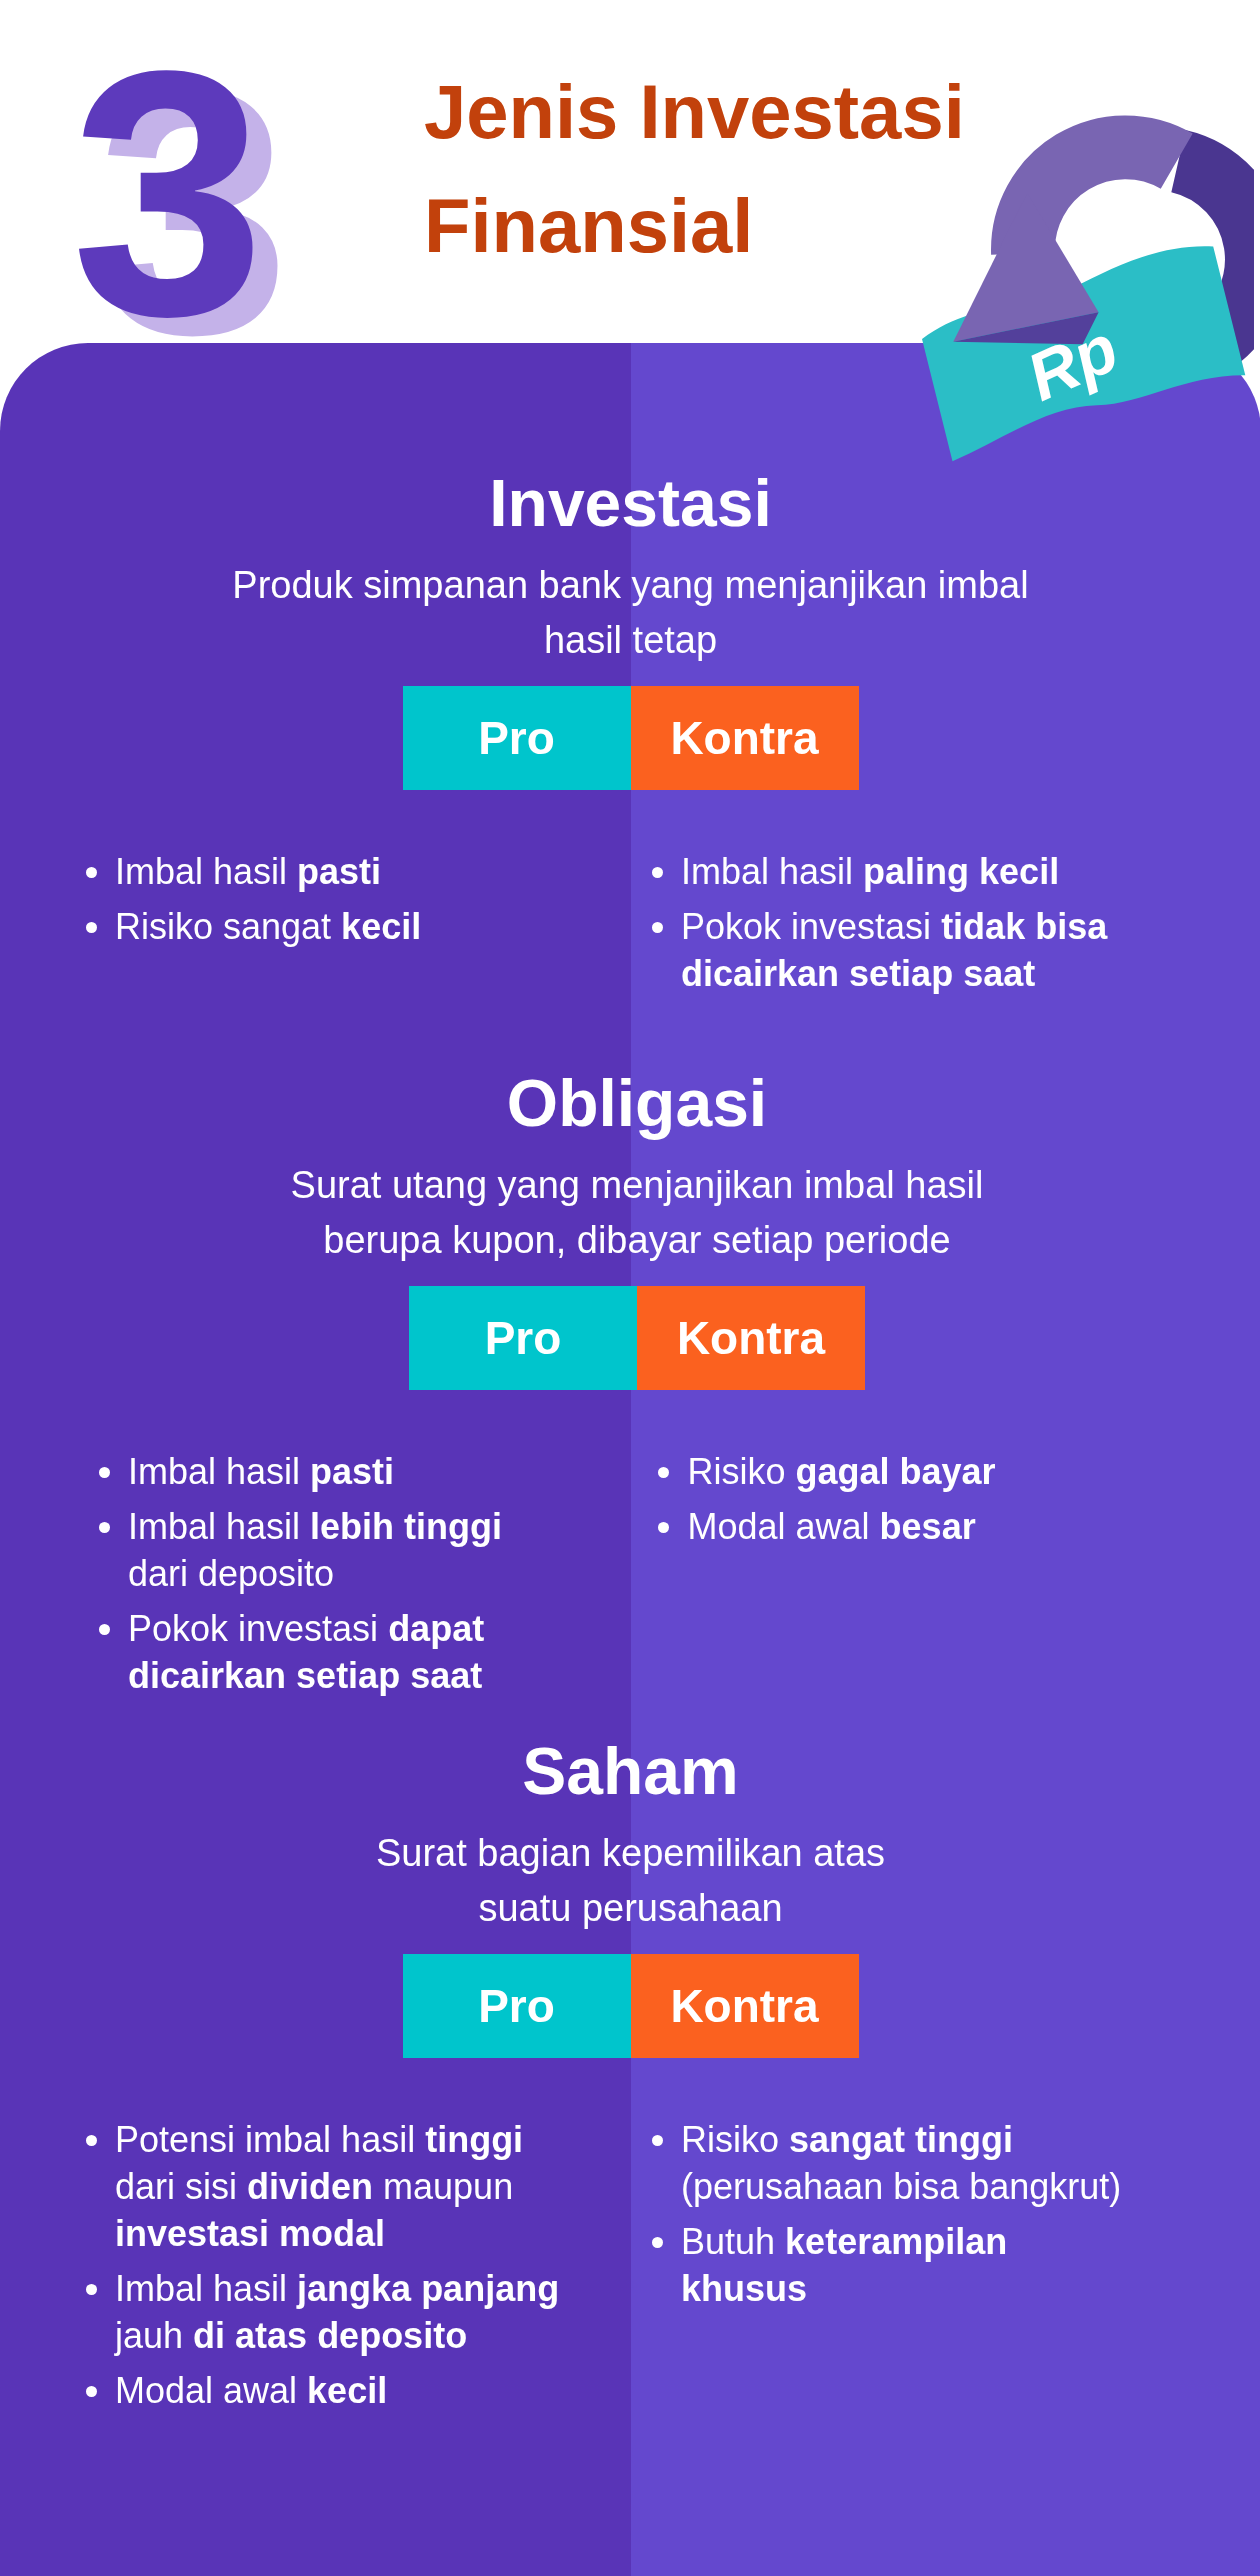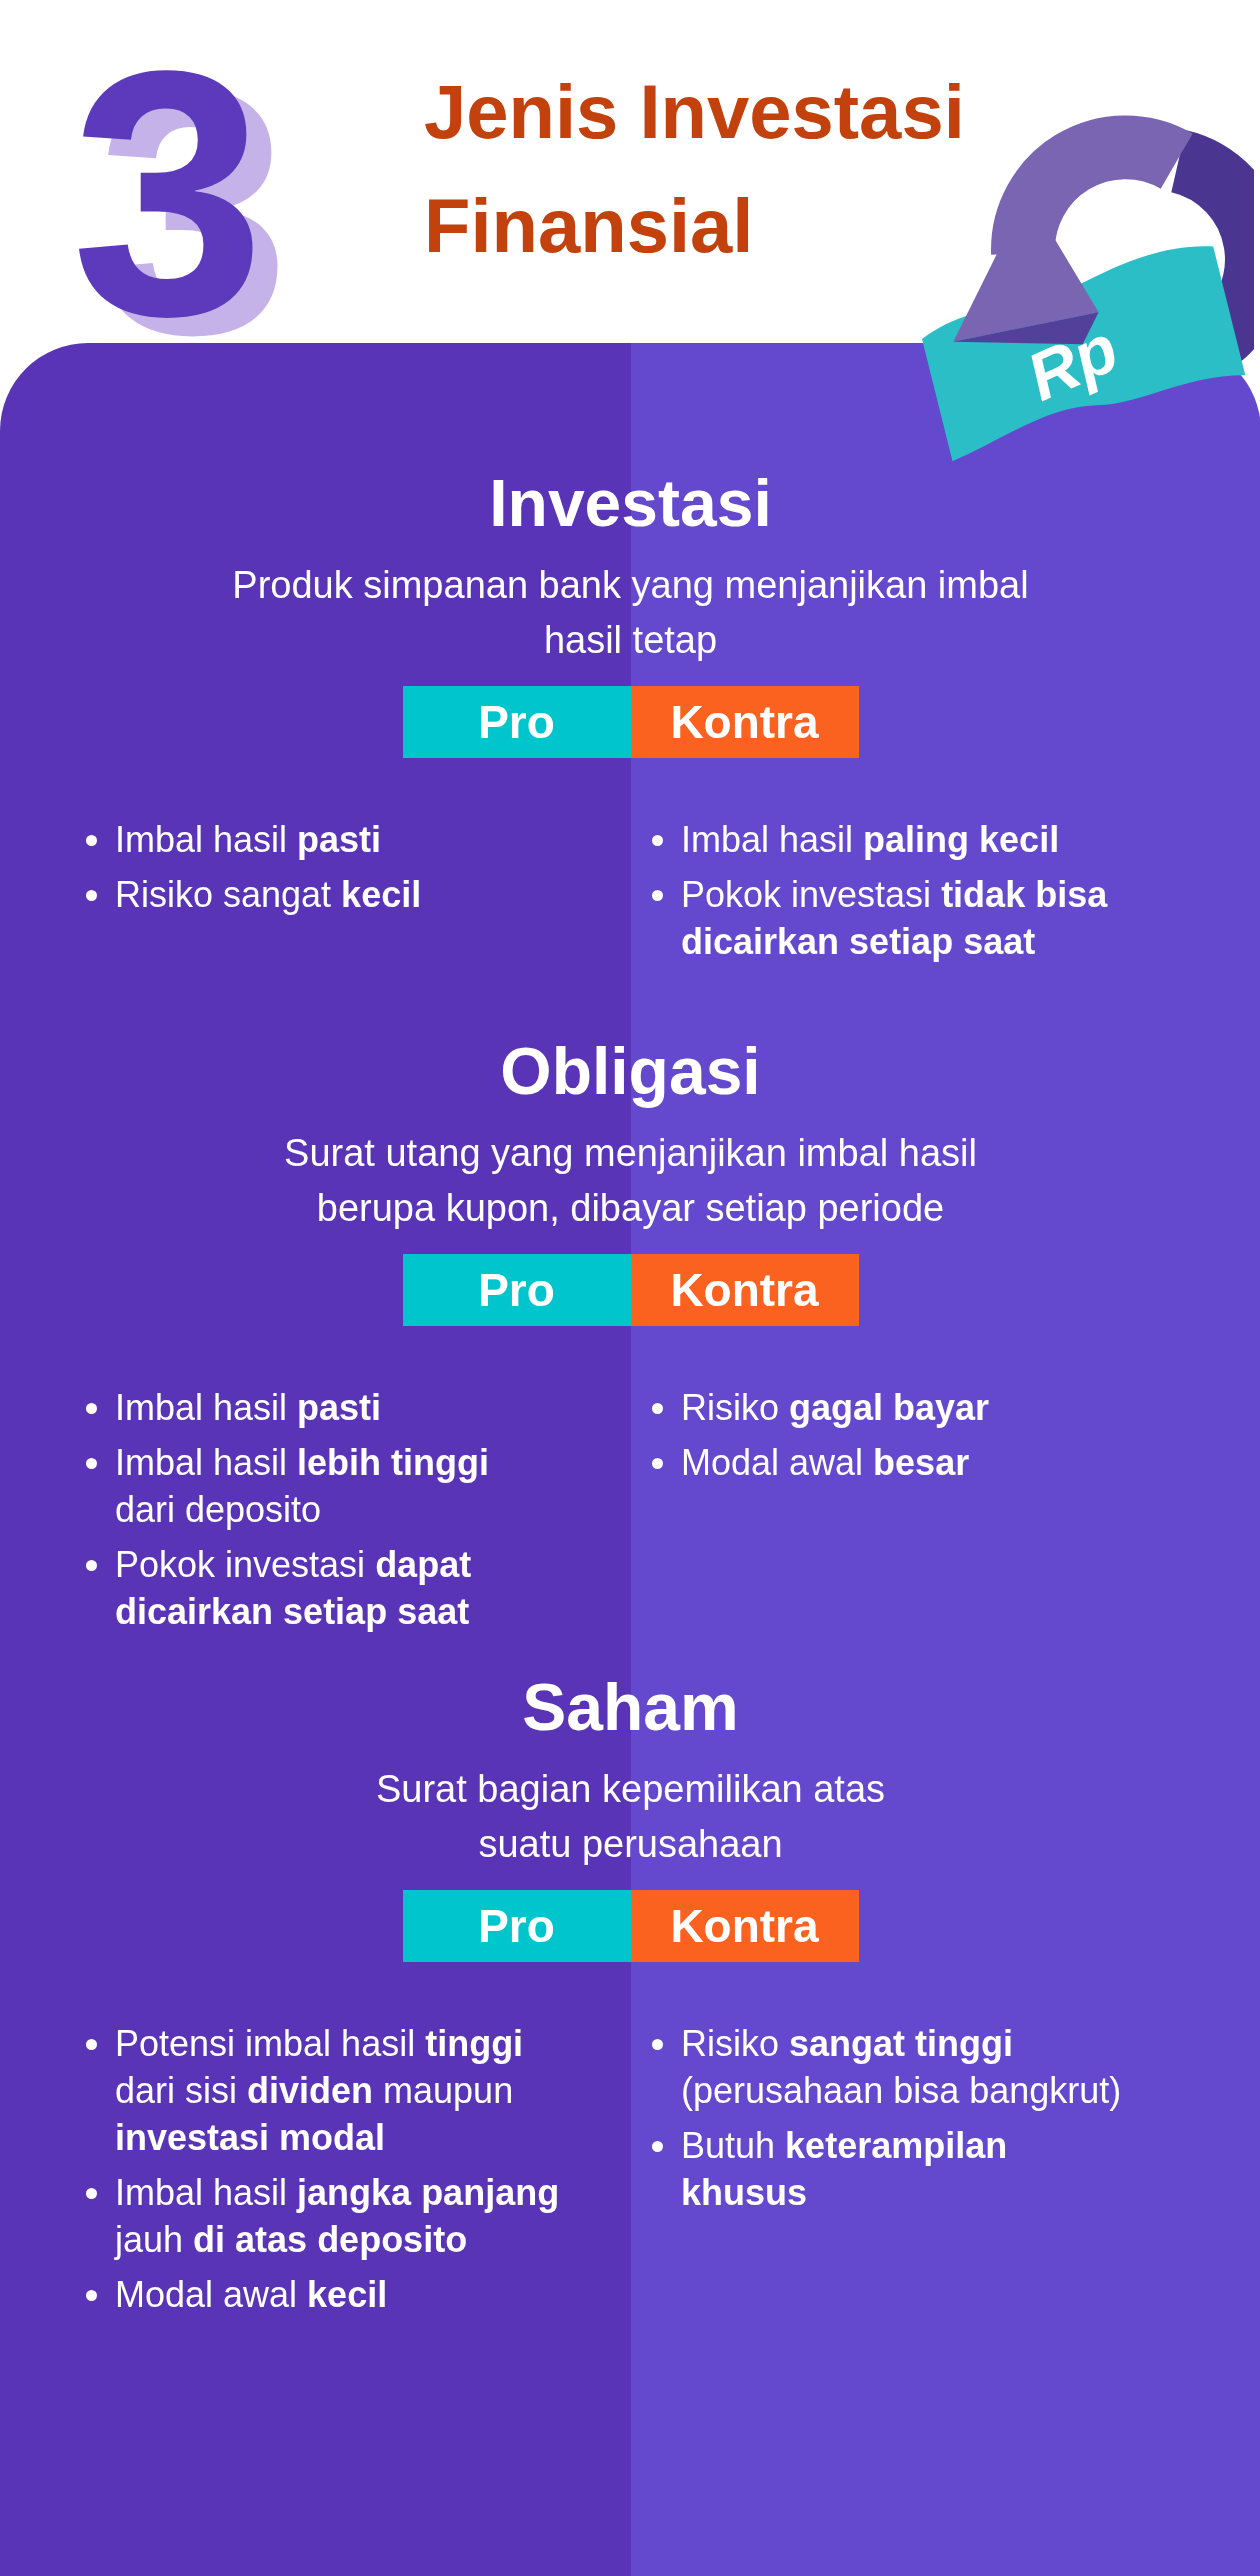--- a/index.html
+++ b/index.html
@@ -37,41 +37,41 @@
     background:linear-gradient(90deg,#5934B7 0,#5934B7 50%,#6448CE 50%,#6448CE 100%);
     color:#ffffff; text-align:center; z-index:1;
   }
   .card-inner { padding-top:122px; }
 
   .section-title { margin:0; font-size:66px; font-weight:bold; color:#ffffff; }
   .section-desc { margin:17px 0 0; font-size:38px; line-height:1.44; font-weight:normal; color:#ffffff; }
 
   .pk-row { margin-top:18.5px; display:flex; justify-content:center; }
   .pk-btn {
-    width:228px; height:72px;
+    width:228px; height:104px;
     display:flex; align-items:center; justify-content:center;
     font-size:46px; font-weight:bold; color:#ffffff;
   }
   .pk-pro { background:#00C5CC; }
   .pk-kontra { background:#FB611F; }
 
   .lists {
     margin-top:59px;
     display:grid; grid-template-columns:1fr 1fr; column-gap:18px;
     padding:0 67px 0 80px;
     text-align:left;
   }
   .blist { list-style:none; margin:0; padding:0; font-size:36px; line-height:1.3; color:#ffffff; }
   .blist li { position:relative; padding-left:35px; margin-bottom:8.4px; }
   .blist li::before {
     content:""; position:absolute; left:5.9px; top:17.6px;
     width:11px; height:11px; border-radius:50%; background:#ffffff;
   }
 
-  .section-obligasi { margin-top:59px; }
+  .section-obligasi { margin-top:59px;padding-left:13px; }
   .section-saham   { margin-top:25px; }
 </style>
 </head>
 <body>
 
 <div class="page">
 
   <div class="big-number">3</div>
 
   <h1 class="page-title">

